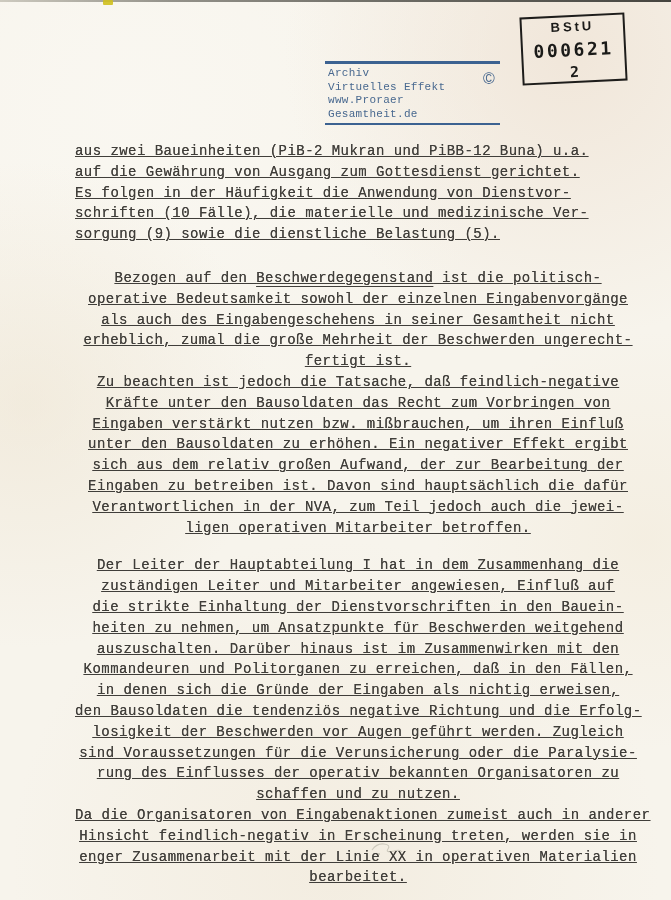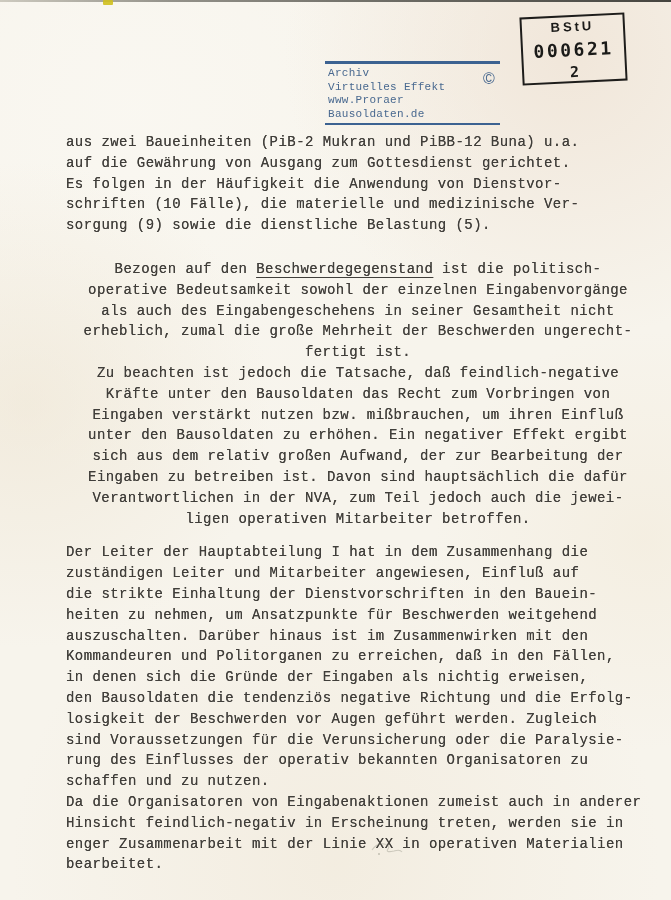--- a/index.html
+++ b/index.html
@@ -63,44 +63,44 @@
     font-size:15px;font-weight:bold;line-height:15px;
   }
   
   .doc-text{
     position:absolute;left:58px;top:124px;width:600px;
     font-size:14px;line-height:20.8px;letter-spacing:.45px;
     color:#403e3a;
     text-shadow:0 0 .5px rgba(62,60,56,.85);
     white-space:pre;
   }
-  .doc-text .para{margin:8px;}
+  .doc-text .para{margin:17px;text-decoration:underline;}
   .doc-text .para:nth-child(2){margin-top:23px;text-align:center;}
-  .doc-text .para:nth-child(3){margin-top:13px;}
+  .doc-text .para:nth-child(3){margin-top:13px;text-align:center;}
   .doc-text .underline{
     text-decoration:underline;
     text-underline-offset:3.5px;
   }
   .smudge{
     position:absolute;left:370px;top:841px;width:34px;height:16px;
     opacity:.55;
   }
 </style>
 </head>
 <body>
 
 <div class="page">
 
   <div class="scan-edge-top"></div>
   <div class="scan-artifact-yellow"></div>
 
   <div class="watermark">
     <div>Archiv</div>
     <div>Virtuelles Effekt</div>
-    <div>www.Proraer Bausoldaten.de</div>
+    <div>www.Proraer Gesamtheit.de</div>
     <span class="copyright">©</span>
   </div>
 
   <div class="stamp">
     <div class="agency">BStU</div>
     <div class="number">000621</div>
     <div class="pagenum">2</div>
   </div>
 
   <div class="doc-text"><div class="para"><div class="line"><span>aus zwei Baueinheiten (PiB-2 Mukran und PiBB-12 Buna) u.a.</span></div><div class="line"><span>auf die Gewährung von Ausgang zum Gottesdienst gerichtet.</span></div><div class="line"><span>Es folgen in der Häufigkeit die Anwendung von Dienstvor-</span></div><div class="line"><span>schriften (10 Fälle), die materielle und medizinische Ver-</span></div><div class="line"><span>sorgung (9) sowie die dienstliche Belastung (5).</span></div></div><div class="para"><div class="line"><span>Bezogen auf den </span><span class="underline">Beschwerdegegenstand</span><span> ist die politisch-</span></div><div class="line"><span>operative Bedeutsamkeit sowohl der einzelnen Eingabenvorgänge</span></div><div class="line"><span>als auch des Eingabengeschehens in seiner Gesamtheit nicht</span></div><div class="line"><span>erheblich, zumal die große Mehrheit der Beschwerden ungerecht-</span></div><div class="line"><span>fertigt ist.</span></div><div class="line"><span>Zu beachten ist jedoch die Tatsache, daß feindlich-negative</span></div><div class="line"><span>Kräfte unter den Bausoldaten das Recht zum Vorbringen von</span></div><div class="line"><span>Eingaben verstärkt nutzen bzw. mißbrauchen, um ihren Einfluß</span></div><div class="line"><span>unter den Bausoldaten zu erhöhen. Ein negativer Effekt ergibt</span></div><div class="line"><span>sich aus dem relativ großen Aufwand, der zur Bearbeitung der</span></div><div class="line"><span>Eingaben zu betreiben ist. Davon sind hauptsächlich die dafür</span></div><div class="line"><span>Verantwortlichen in der NVA, zum Teil jedoch auch die jewei-</span></div><div class="line"><span>ligen operativen Mitarbeiter betroffen.</span></div></div><div class="para"><div class="line"><span>Der Leiter der Hauptabteilung I hat in dem Zusammenhang die</span></div><div class="line"><span>zuständigen Leiter und Mitarbeiter angewiesen, Einfluß auf</span></div><div class="line"><span>die strikte Einhaltung der Dienstvorschriften in den Bauein-</span></div><div class="line"><span>heiten zu nehmen, um Ansatzpunkte für Beschwerden weitgehend</span></div><div class="line"><span>auszuschalten. Darüber hinaus ist im Zusammenwirken mit den</span></div><div class="line"><span>Kommandeuren und Politorganen zu erreichen, daß in den Fällen,</span></div><div class="line"><span>in denen sich die Gründe der Eingaben als nichtig erweisen,</span></div><div class="line"><span>den Bausoldaten die tendenziös negative Richtung und die Erfolg-</span></div><div class="line"><span>losigkeit der Beschwerden vor Augen geführt werden. Zugleich</span></div><div class="line"><span>sind Voraussetzungen für die Verunsicherung oder die Paralysie-</span></div><div class="line"><span>rung des Einflusses der operativ bekannten Organisatoren zu</span></div><div class="line"><span>schaffen und zu nutzen.</span></div><div class="line"><span>Da die Organisatoren von Eingabenaktionen zumeist auch in anderer</span></div><div class="line"><span>Hinsicht feindlich-negativ in Erscheinung treten, werden sie in</span></div><div class="line"><span>enger Zusammenarbeit mit der Linie XX in operativen Materialien</span></div><div class="line"><span>bearbeitet.</span></div></div></div>

